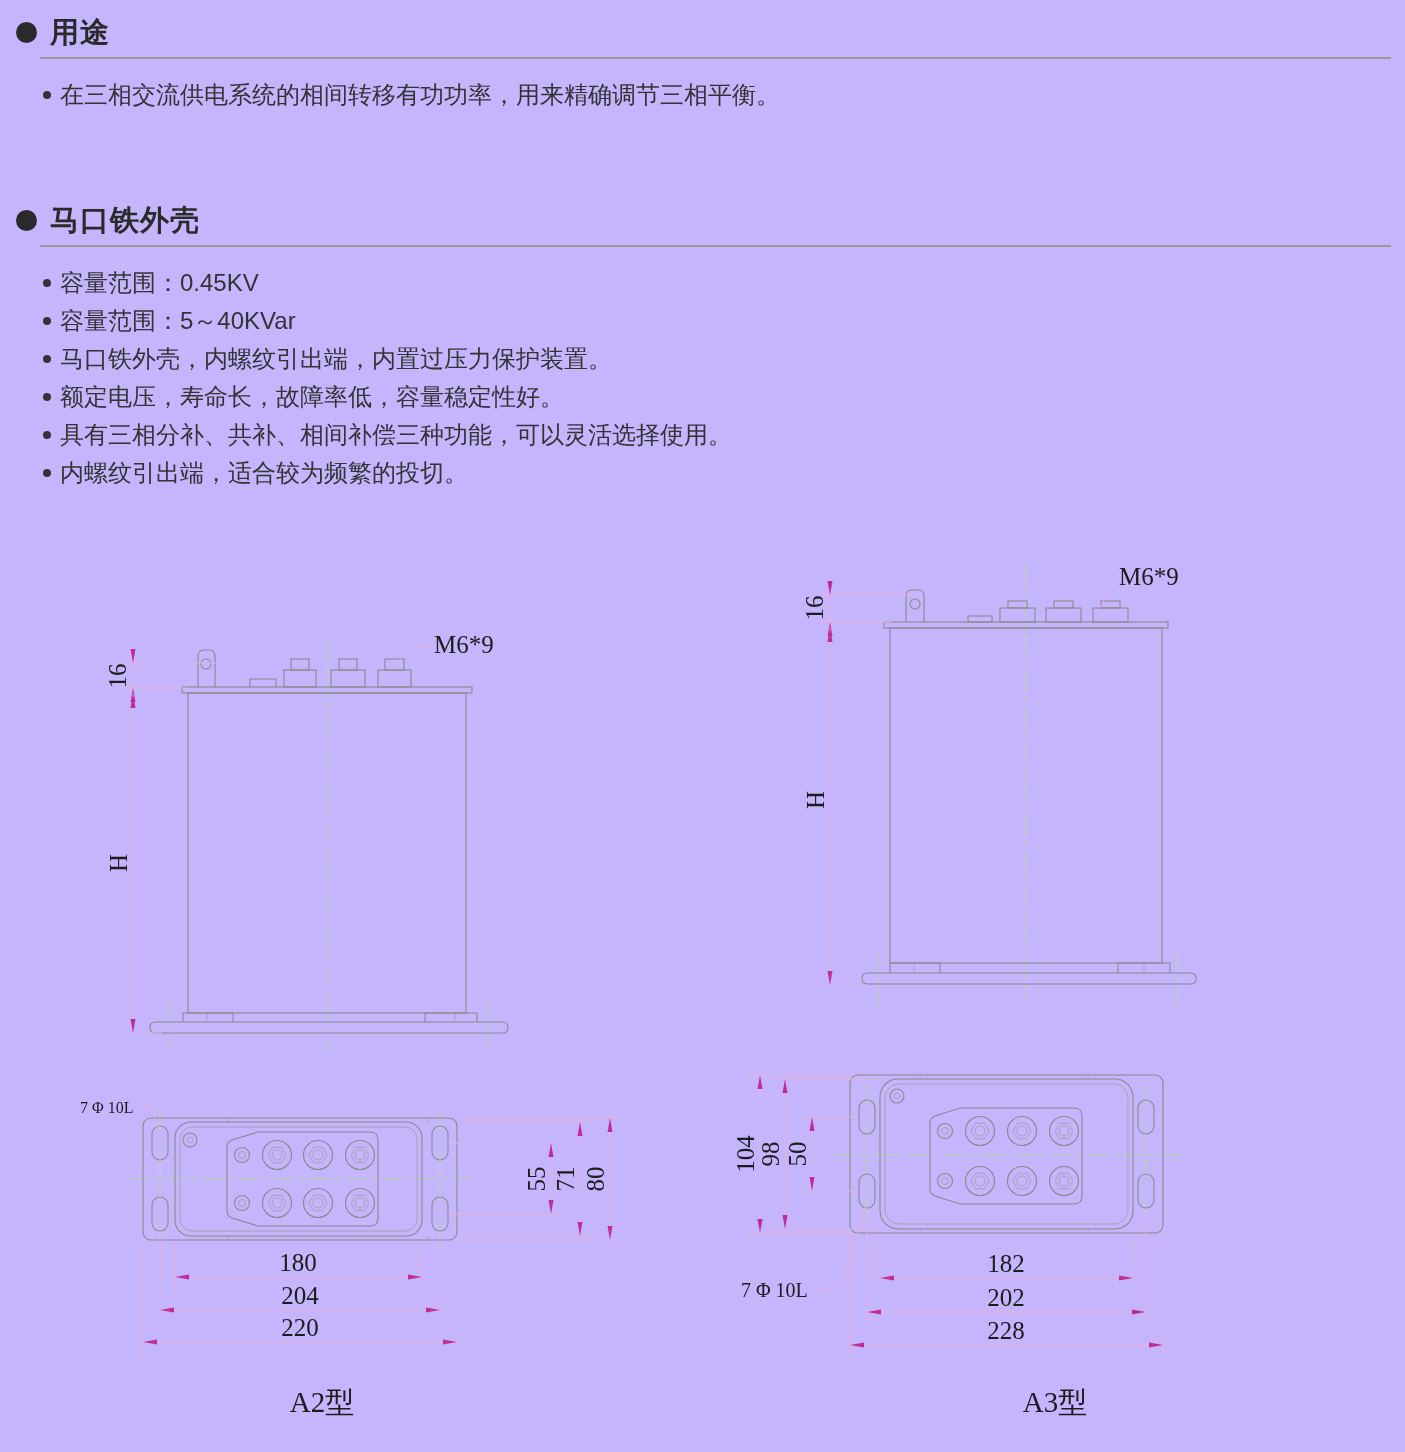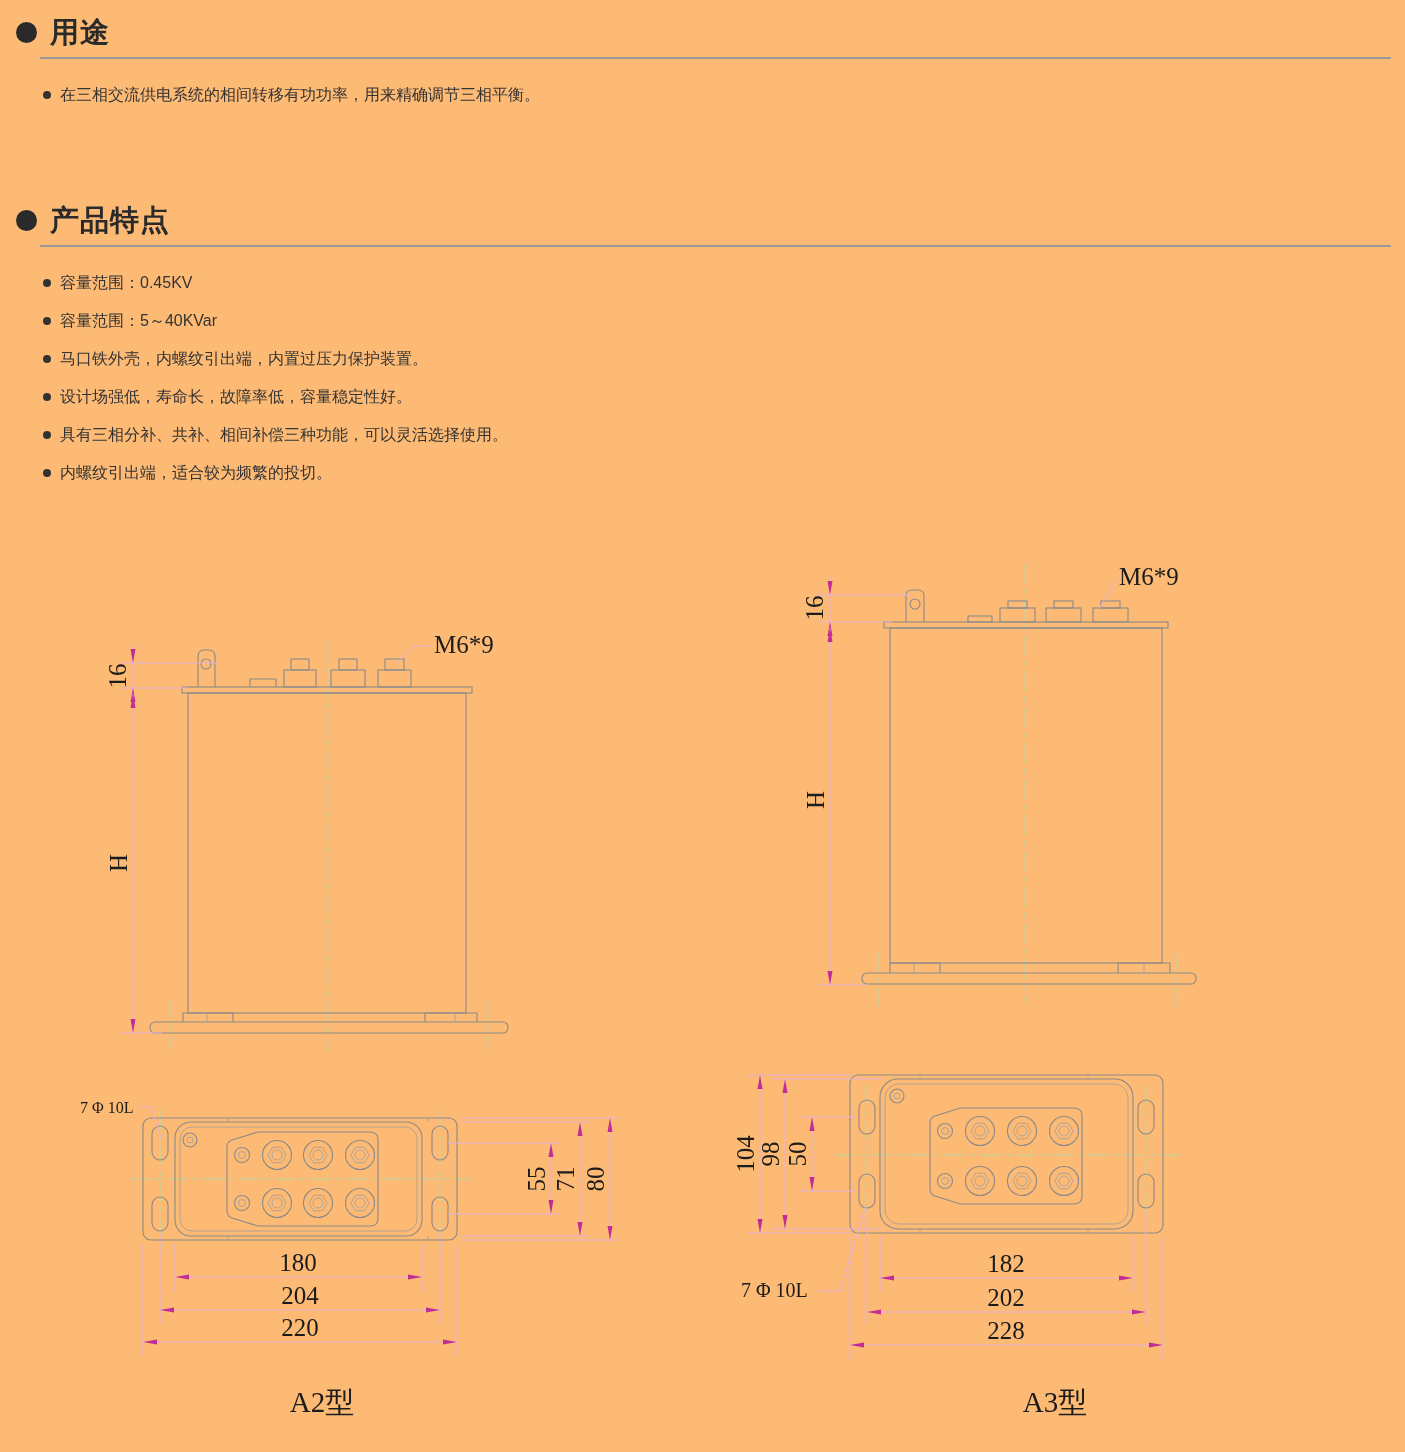--- a/index.html
+++ b/index.html
@@ -1,24 +1,24 @@
 <!DOCTYPE html>
 <html><head>
 <meta charset="utf-8">
 <style>
   html,body{margin:0;padding:0;background:#fff}
-  .page{position:relative;width:1405px;height:1452px;background:#fdba74;overflow:hidden;
+  .page{position:relative;width:1405px;height:1452px;background:#c4b5fd;overflow:hidden;
         font-family:"Liberation Sans",sans-serif}
   .sec{position:absolute;left:16px;right:14px}
   .sec-head{display:flex;align-items:center;gap:13px}
   .sec-dot{width:21px;height:21px;border-radius:50%;background:#2a2a2a;flex:0 0 auto}
   .sec-title{font-size:29px;font-weight:bold;color:#2a2a2a;margin:0;letter-spacing:1px;line-height:32px}
   .sec-rule{height:0;border:none;border-top:2px solid #9a9a9a;margin:9px 0 0 24px}
   .bullets{list-style:none;margin:24px 0 0 0;padding:0 0 0 44px;color:#333}
-  .bullets li{position:relative;font-size:16px;line-height:23px;margin-bottom:15px}
+  .bullets li{position:relative;font-size:24px;line-height:23px;margin-bottom:15px}
   .bullets li::before{content:"";position:absolute;left:-17px;top:8px;width:8px;height:8px;border-radius:50%;background:#333}
   .draw-svg{position:absolute;left:0;top:540px}
   
   .ol{fill:none;stroke:#8a8a8a;stroke-width:1.1}
   .ol-thin{fill:none;stroke:#9e9e9e;stroke-width:0.8}
   .dl{fill:none;stroke:#e6b0d8;stroke-width:1}
   .ar{fill:#c02d96;stroke:none}
   .cl{fill:none;stroke:#b7d9a6;stroke-width:1;stroke-dasharray:20 5 6 5}
   text.dt{font-family:"Liberation Serif",serif;font-size:25px;fill:#1c1c1c}
   text.dt-sm{font-size:16px}
@@ -37,28 +37,28 @@
     </div>
     <hr class="sec-rule">
     <ul class="bullets">
       <li>在三相交流供电系统的相间转移有功功率，用来精确调节三相平衡。</li>
     </ul>
   </section>
 
   <section class="sec" style="top:204px">
     <div class="sec-head">
       <span class="sec-dot"></span>
-      <h2 class="sec-title">产品特点</h2>
+      <h2 class="sec-title">马口铁外壳</h2>
     </div>
     <hr class="sec-rule">
     <ul class="bullets">
       <li>容量范围：0.45KV</li>
       <li>容量范围：5～40KVar</li>
       <li>马口铁外壳，内螺纹引出端，内置过压力保护装置。</li>
-      <li>设计场强低，寿命长，故障率低，容量稳定性好。</li>
+      <li>额定电压，寿命长，故障率低，容量稳定性好。</li>
       <li>具有三相分补、共补、相间补偿三种功能，可以灵活选择使用。</li>
       <li>内螺纹引出端，适合较为频繁的投切。</li>
     </ul>
   </section>
 
   <svg class="draw-svg" width="1405" height="890" viewBox="0 540 1405 890">
 
     <g>
       <path class="cl" d="M328,642 V1052"></path>
       <path class="cl" d="M170,1000 V1050"></path>

